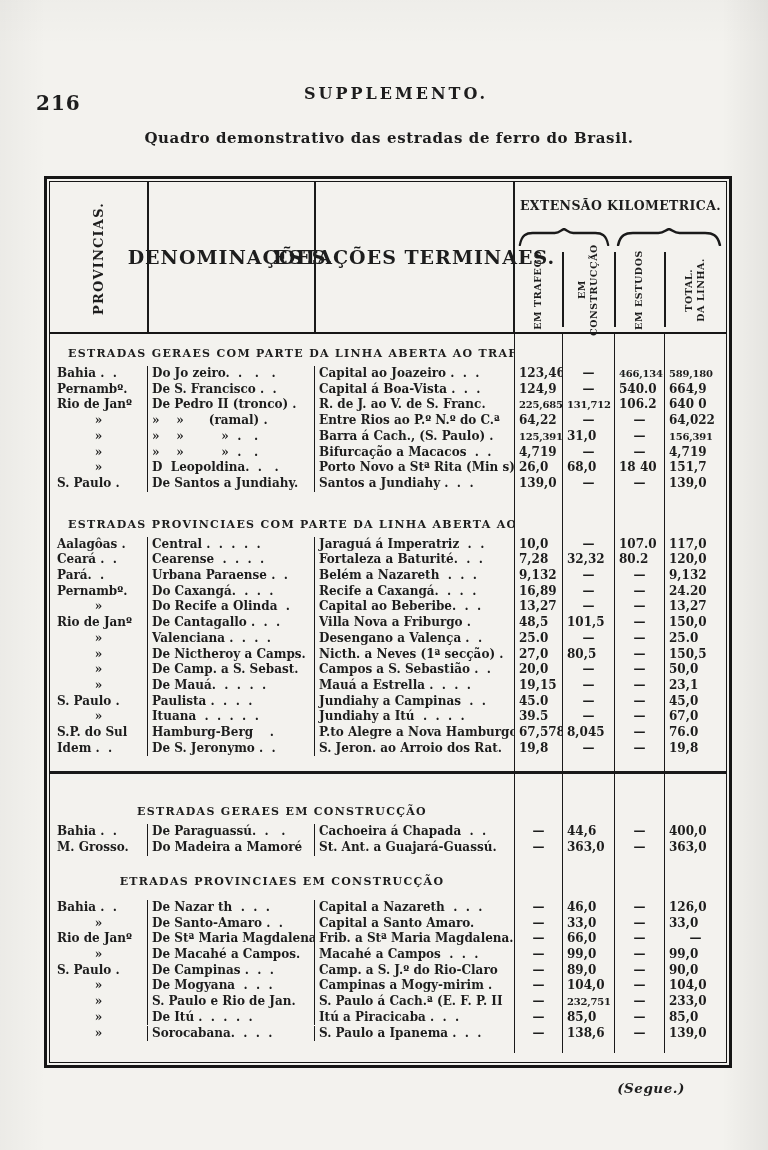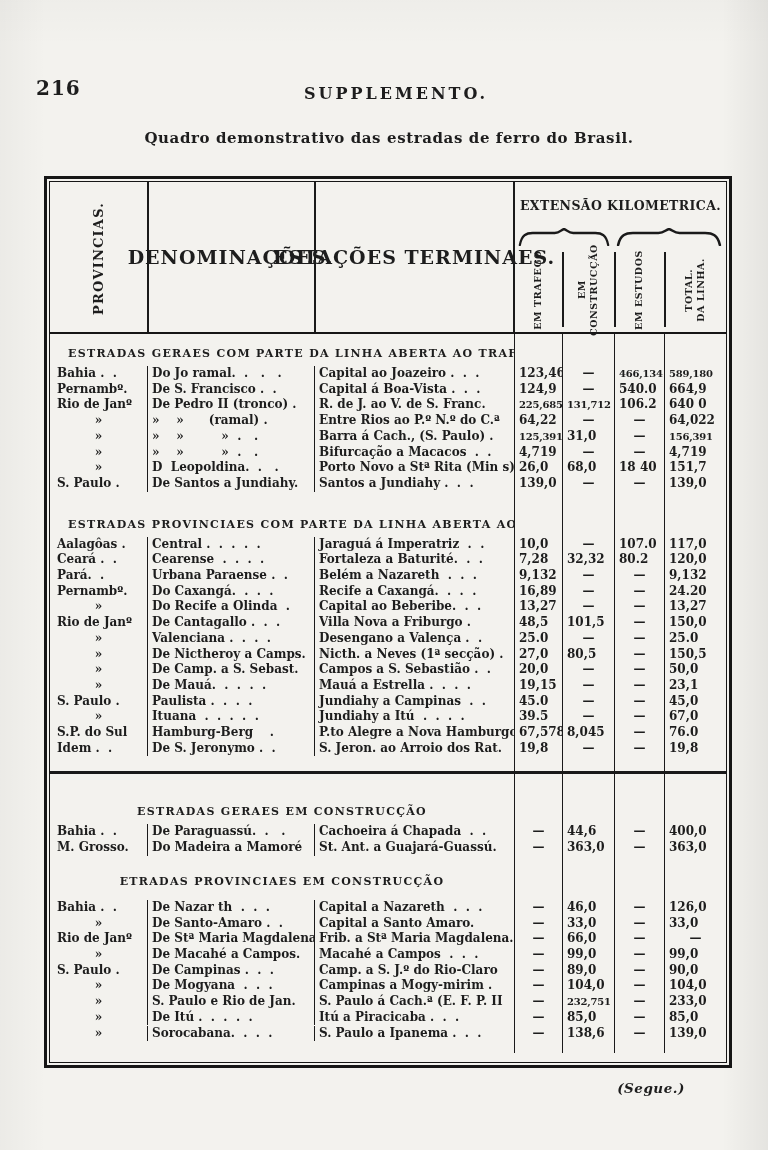--- a/index.html
+++ b/index.html
@@ -8,21 +8,21 @@
     position: relative;
     background:
       linear-gradient(to right, rgba(0,0,0,0.03), rgba(0,0,0,0) 6%, rgba(0,0,0,0) 94%, rgba(0,0,0,0.06)),
       linear-gradient(to bottom, rgba(0,0,0,0.02), rgba(0,0,0,0) 4%),
       #f3f2ee;
     font-family: "DejaVu Serif", serif;
     color: #1d1d1d;
     overflow: hidden;
   }
 
-  .page-number { position:absolute; left:36px; top:76px; font-size:20px; font-weight:bold; letter-spacing:1px; }
+  .page-number { position:absolute; left:36px; top:91px; font-size:20px; font-weight:bold; letter-spacing:1px; }
   .running-title { position:absolute; top:84px; left:0; width:100%; text-align:center;
     font-size:16px; font-weight:bold; letter-spacing:3px; transform:translateX(12px); }
   .doc-title { position:absolute; top:129px; left:0; width:100%; text-align:center;
     font-size:15px; font-weight:bold; letter-spacing:0.6px; transform:translateX(5px); }
 
   .table { position:absolute; left:44px; top:176px; width:688px; height:892px; border:3.5px solid #161616; background:transparent; }
   .table-inner { position:absolute; inset:2px; border:1.3px solid #161616; overflow:hidden; }
 
   
   .thead { position:relative; height:152px; border-bottom:2.6px solid #161616; }
@@ -119,21 +119,21 @@
         <div class="num" style="height: 8px;"></div>
         <div class="num" style="height: 8px;"></div>
         <div class="num" style="height: 8px;"></div>
         <div class="num" style="height: 8px;"></div>
         <div class="shead left" style="height: 24px;">ESTRADAS GERAES COM PARTE DA LINHA ABERTA AO TRAFEGO</div>
         <div class="num" style="height: 24px;"></div>
         <div class="num" style="height: 24px;"></div>
         <div class="num" style="height: 24px;"></div>
         <div class="num" style="height: 24px;"></div>
         <div class="cell c-prov">Bahia .  .</div>
-        <div class="cell c-denom">Do Jo ramal.  .   .   .</div>
+        <div class="cell c-denom">Do Jo zeiro.  .   .   .</div>
         <div class="cell c-estac">Capital ao Joazeiro .  .  .</div>
         <div class="num">123,46</div>
         <div class="num dash">—</div>
         <div class="num tight">466,134</div>
         <div class="num tight">589,180</div>
         <div class="cell c-prov">Pernambº.</div>
         <div class="cell c-denom">De S. Francisco .  .</div>
         <div class="cell c-estac">Capital á Boa-Vista .  .  .</div>
         <div class="num">124,9</div>
         <div class="num dash">—</div>

